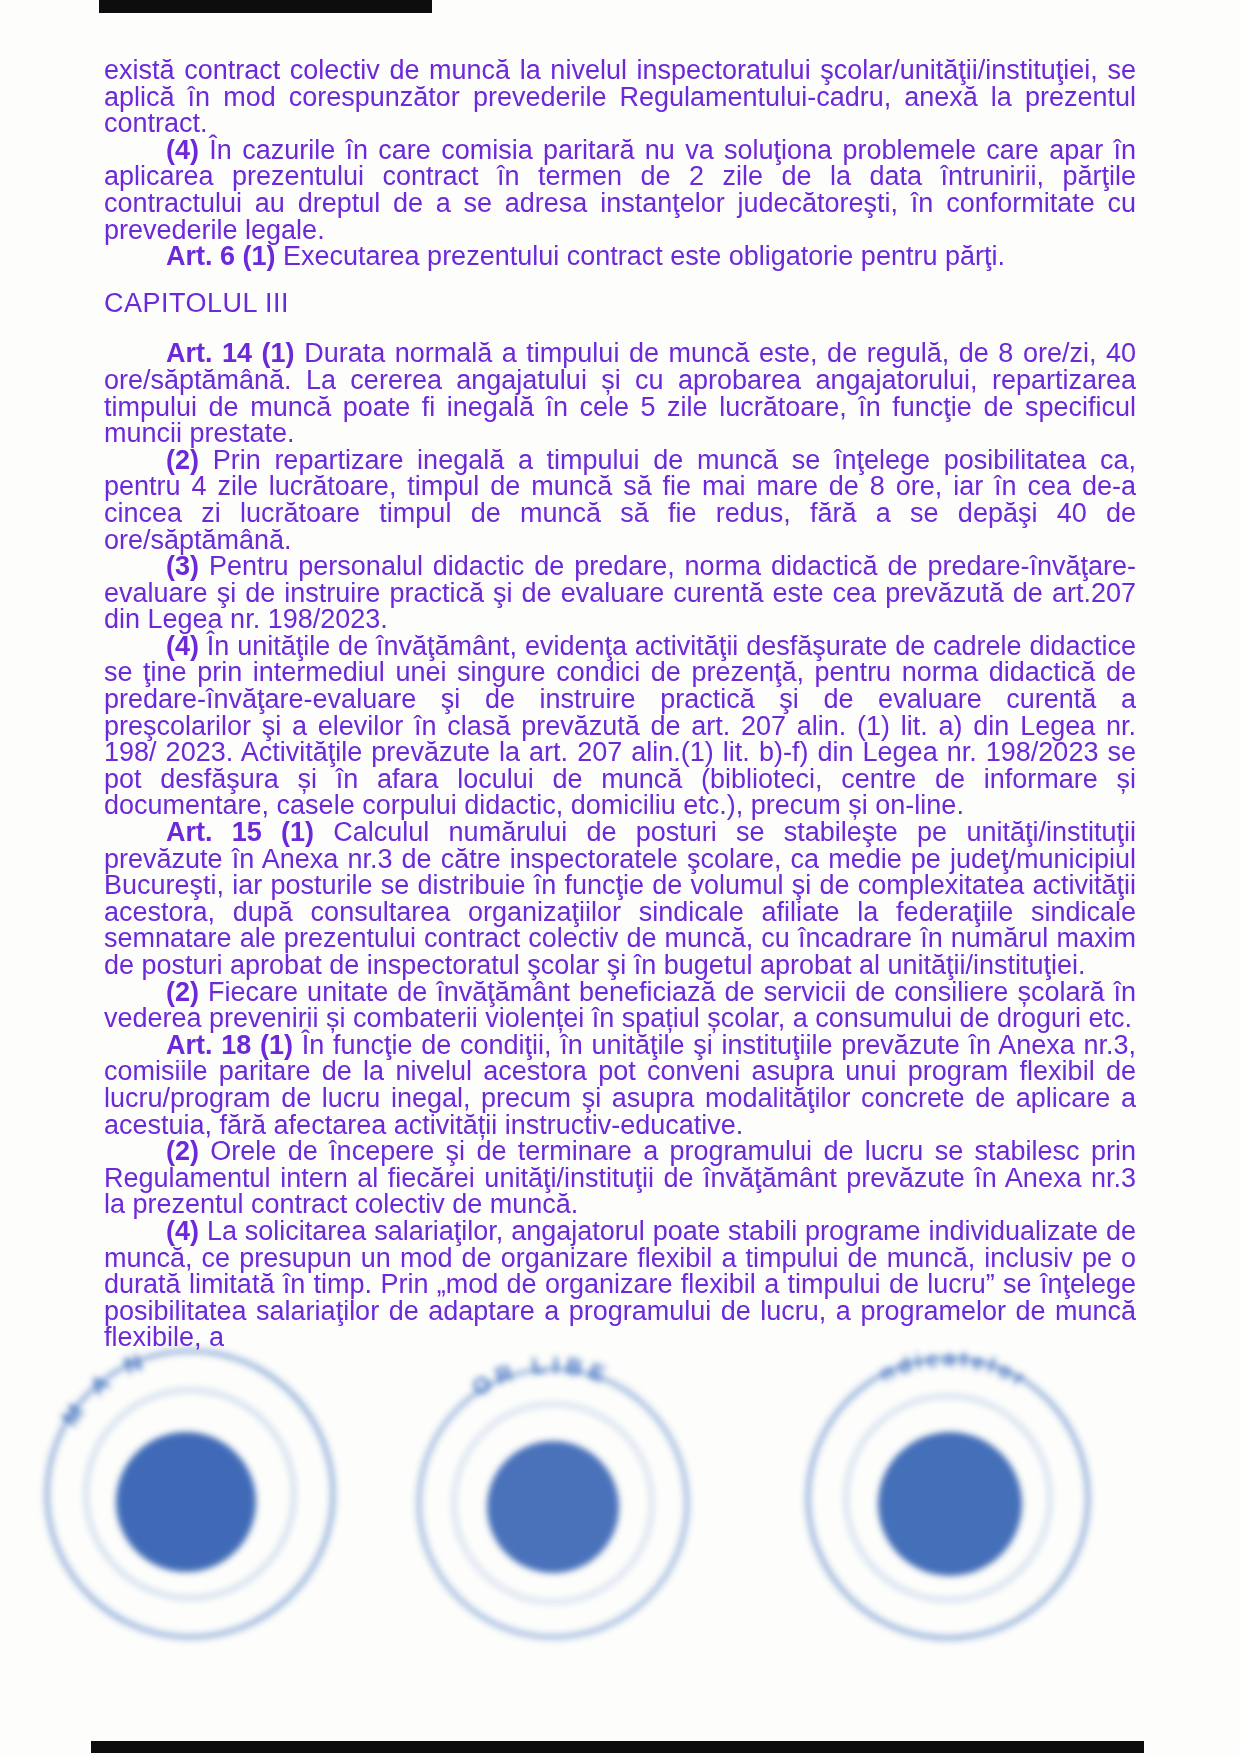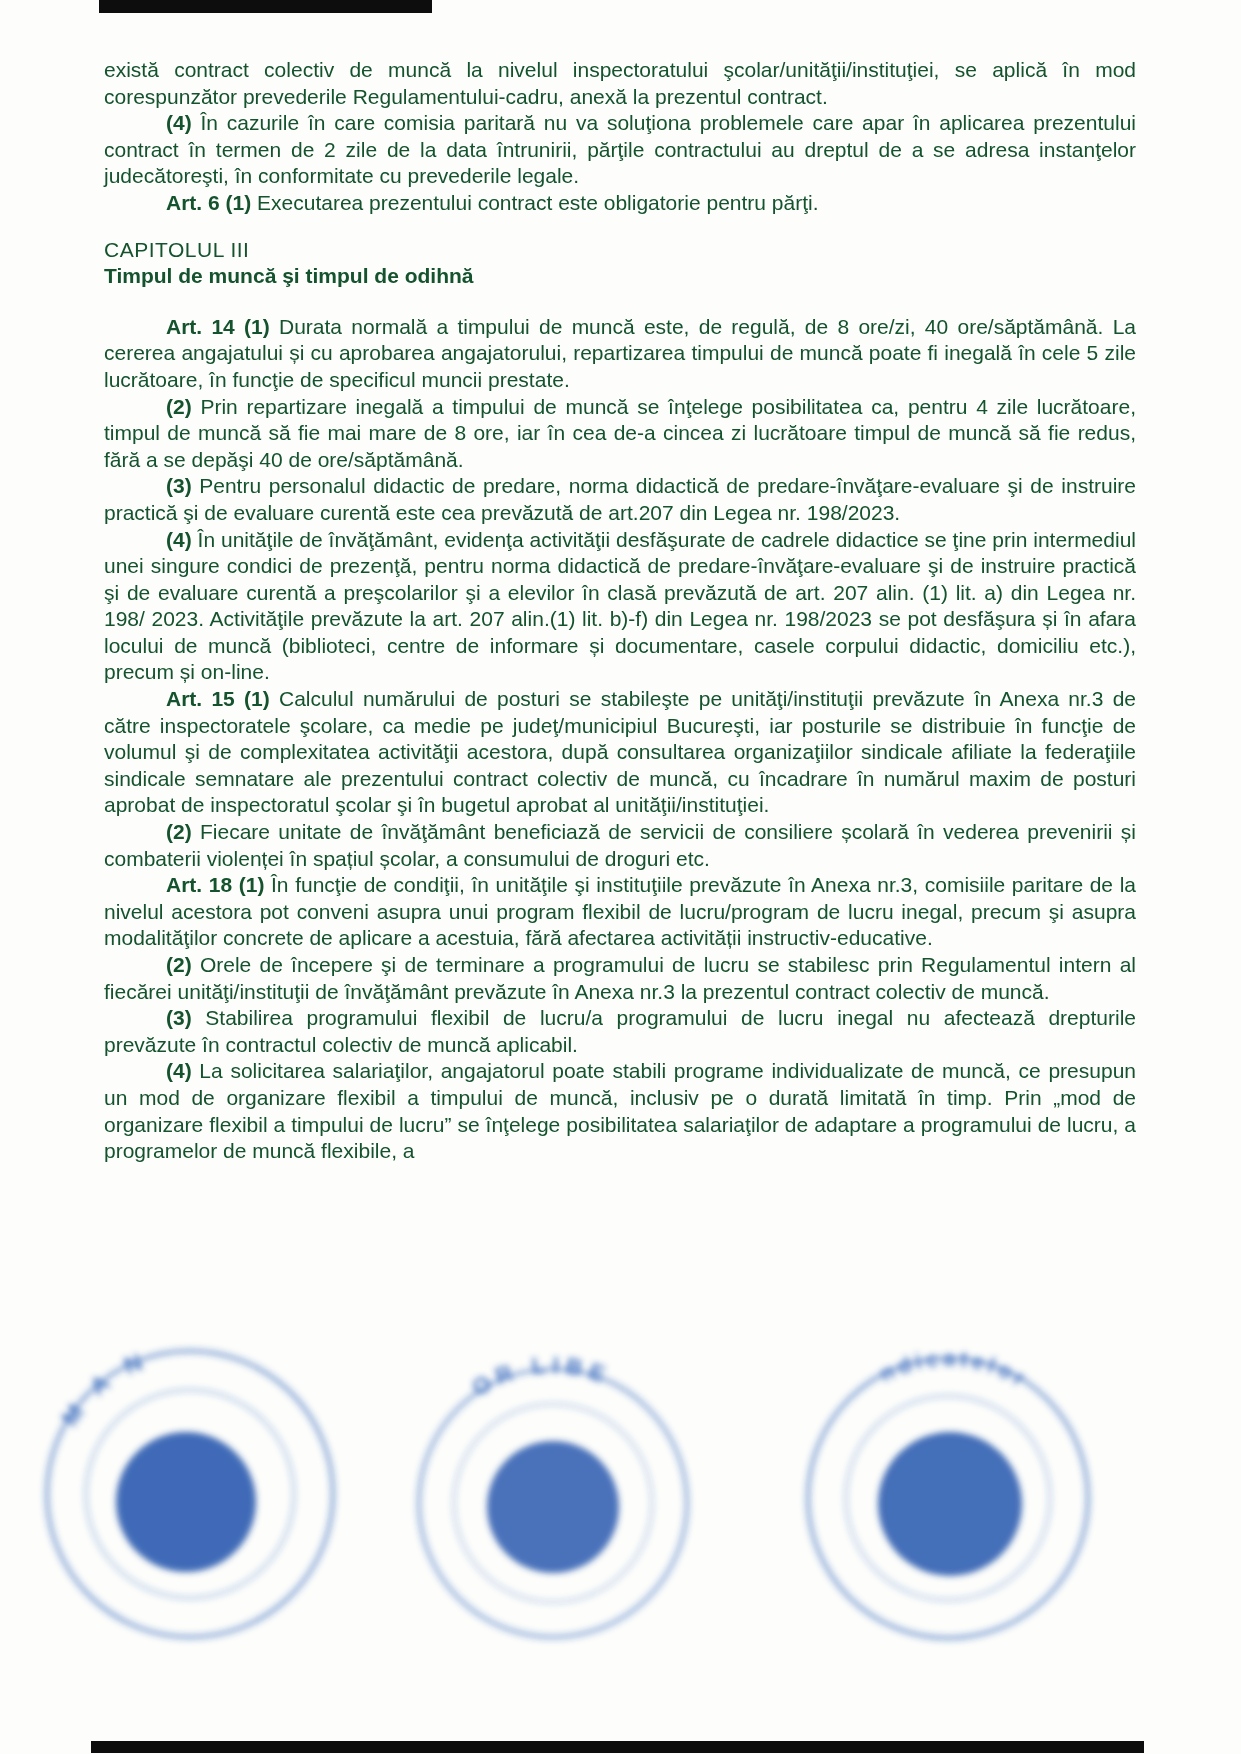--- a/index.html
+++ b/index.html
@@ -3,21 +3,21 @@
 <meta charset="utf-8">
 <style>
   html,body{margin:0;padding:0;}
   body{
     width:1241px;height:1754px;position:relative;overflow:hidden;
     background:#fdfdfb;
     font-family:"Liberation Sans","DejaVu Sans",sans-serif;
   }
   #doc-body{
     position:absolute;left:104px;top:57px;width:1032px;
-    font-size:21px;line-height:26.6px;color:#14532d;z-index:1;
+    font-size:27px;line-height:26.6px;color:#6d28d9;z-index:1;
   }
   #doc-body p{margin:0;text-align:justify;}
   #doc-body p.indent{text-indent:62px;}
   #doc-body p.center{text-indent:0;}
   #doc-body p.chapter{letter-spacing:0.5px;}
   .b{font-weight:700;}
   .spacer{width:100%;}
   .stamp{
     position:absolute;z-index:2;pointer-events:none;
     mix-blend-mode:multiply;opacity:0.95;
@@ -32,31 +32,29 @@
 
   <div class="artifact" style="left:99px;top:0;width:333px;height:13px;"></div>
   <div class="artifact" style="left:91px;top:1741px;width:1053px;height:12px;"></div>
 
   <div id="doc-body">
       <p class=""><span>există contract colectiv de muncă la nivelul inspectoratului şcolar/unităţii/instituţiei, se aplică în mod corespunzător prevederile Regulamentului-cadru, anexă la prezentul contract.</span></p>
       <p class="indent"><span class="b">(4)</span><span> În cazurile în care comisia paritară nu va soluţiona problemele care apar în aplicarea prezentului contract în termen de 2 zile de la data întrunirii, părţile contractului au dreptul de a se adresa instanţelor judecătoreşti, în conformitate cu prevederile legale.</span></p>
       <p class="indent"><span class="b">Art. 6 (1)</span><span> Executarea prezentului contract este obligatorie pentru părţi.</span></p>
       <div class="spacer" style="height: 20px;"></div>
       <p class="center chapter"><span>CAPITOLUL III</span></p>
-      <p class="center"><span class="b">Timpul de muncă şi timpul de odihnă</span></p>
       <div class="spacer" style="height: 24px;"></div>
       <p class="indent"><span class="b">Art. 14 (1)</span><span> Durata normală a timpului de muncă este, de regulă, de 8 ore/zi, 40 ore/săptămână. La cererea angajatului și cu aprobarea angajatorului, repartizarea timpului de muncă poate fi inegală în cele 5 zile lucrătoare, în funcţie de specificul muncii prestate.</span></p>
       <p class="indent"><span class="b">(2)</span><span> Prin repartizare inegală a timpului de muncă se înţelege posibilitatea ca, pentru 4 zile lucrătoare, timpul de muncă să fie mai mare de 8 ore, iar în cea de-a cincea zi lucrătoare timpul de muncă să fie redus, fără a se depăşi 40 de ore/săptămână.</span></p>
       <p class="indent"><span class="b">(3)</span><span> Pentru personalul didactic de predare, norma didactică de predare-învăţare-evaluare şi de instruire practică şi de evaluare curentă este cea prevăzută de art.207 din Legea nr. 198/2023.</span></p>
       <p class="indent"><span class="b">(4)</span><span> În unităţile de învăţământ, evidenţa activităţii desfăşurate de cadrele didactice se ţine prin intermediul unei singure condici de prezenţă, pentru norma didactică de predare-învăţare-evaluare şi de instruire practică şi de evaluare curentă a preşcolarilor şi a elevilor în clasă prevăzută de art. 207 alin. (1) lit. a) din Legea nr. 198/ 2023. Activităţile prevăzute la art. 207 alin.(1) lit. b)-f) din Legea nr. 198/2023 se pot desfăşura și în afara locului de muncă (biblioteci, centre de informare și documentare, casele corpului didactic, domiciliu etc.), precum și on-line.</span></p>
       <p class="indent"><span class="b">Art. 15 (1)</span><span> Calculul numărului de posturi se stabileşte pe unităţi/instituţii prevăzute în Anexa nr.3 de către inspectoratele şcolare, ca medie pe judeţ/municipiul Bucureşti, iar posturile se distribuie în funcţie de volumul şi de complexitatea activităţii acestora, după consultarea organizaţiilor sindicale afiliate la federaţiile sindicale semnatare ale prezentului contract colectiv de muncă, cu încadrare în numărul maxim de posturi aprobat de inspectoratul şcolar şi în bugetul aprobat al unităţii/instituţiei.</span></p>
       <p class="indent"><span class="b">(2)</span><span> Fiecare unitate de învăţământ beneficiază de servicii de consiliere școlară în vederea prevenirii și combaterii violenței în spațiul școlar, a consumului de droguri etc.</span></p>
       <p class="indent"><span class="b">Art. 18 (1)</span><span> În funcţie de condiţii, în unităţile şi instituţiile prevăzute în Anexa nr.3, comisiile paritare de la nivelul acestora pot conveni asupra unui program flexibil de lucru/program de lucru inegal, precum şi asupra modalităţilor concrete de aplicare a acestuia, fără afectarea activității instructiv-educative.</span></p>
       <p class="indent"><span class="b">(2)</span><span> Orele de începere şi de terminare a programului de lucru se stabilesc prin Regulamentul intern al fiecărei unităţi/instituţii de învăţământ prevăzute în Anexa nr.3 la prezentul contract colectiv de muncă.</span></p>
-      <p class="indent"><span class="b">(3)</span><span> Stabilirea programului flexibil de lucru/a programului de lucru inegal nu afectează drepturile prevăzute în contractul colectiv de muncă aplicabil.</span></p>
       <p class="indent"><span class="b">(4)</span><span> La solicitarea salariaţilor, angajatorul poate stabili programe individualizate de muncă, ce presupun un mod de organizare flexibil a timpului de muncă, inclusiv pe o durată limitată în timp. Prin „mod de organizare flexibil a timpului de lucru” se înţelege posibilitatea salariaţilor de adaptare a programului de lucru, a programelor de muncă flexibile, a</span></p>
     </div>
 
   <svg class="stamp" style="left:20px;top:1322px;" width="340" height="340" viewBox="0 0 340 340" aria-hidden="true">
     <defs>
       <filter id="blurA" x="-25%" y="-25%" width="150%" height="150%">
           <feGaussianBlur stdDeviation="3.4"></feGaussianBlur>
         </filter>
       <path id="arcA" d="M 38 170 A 132 132 0 0 1 302 170" fill="none"></path>
     </defs>

